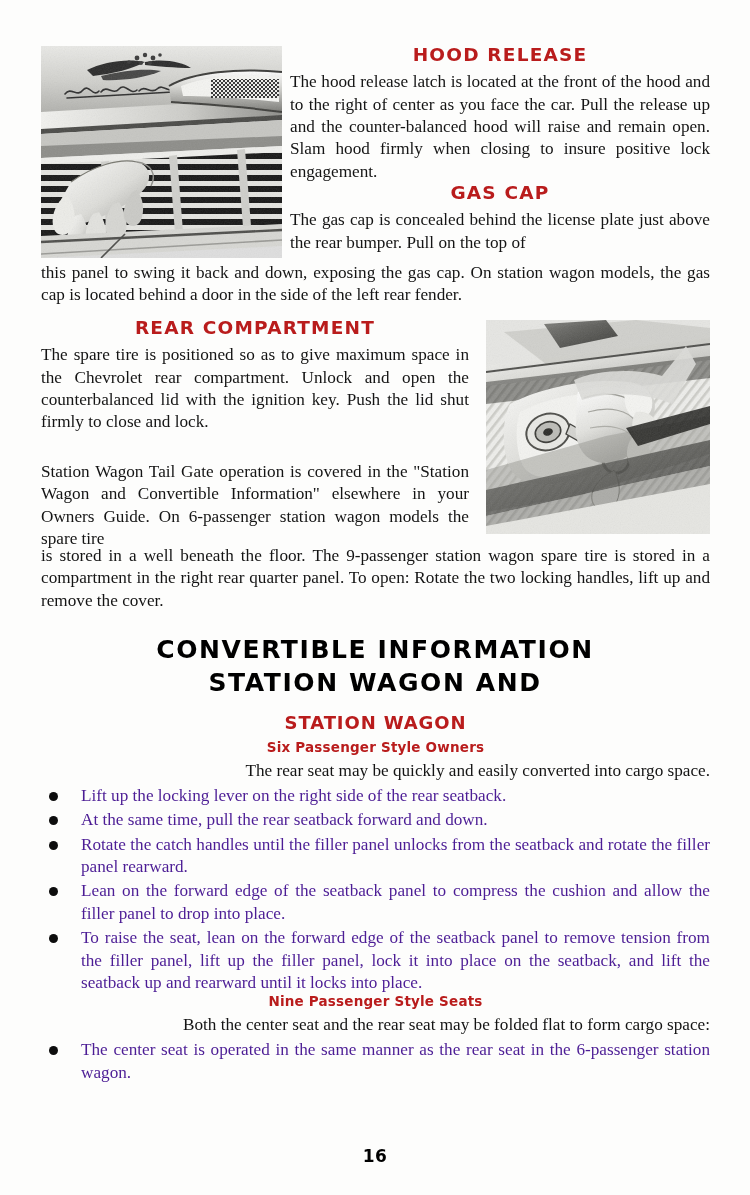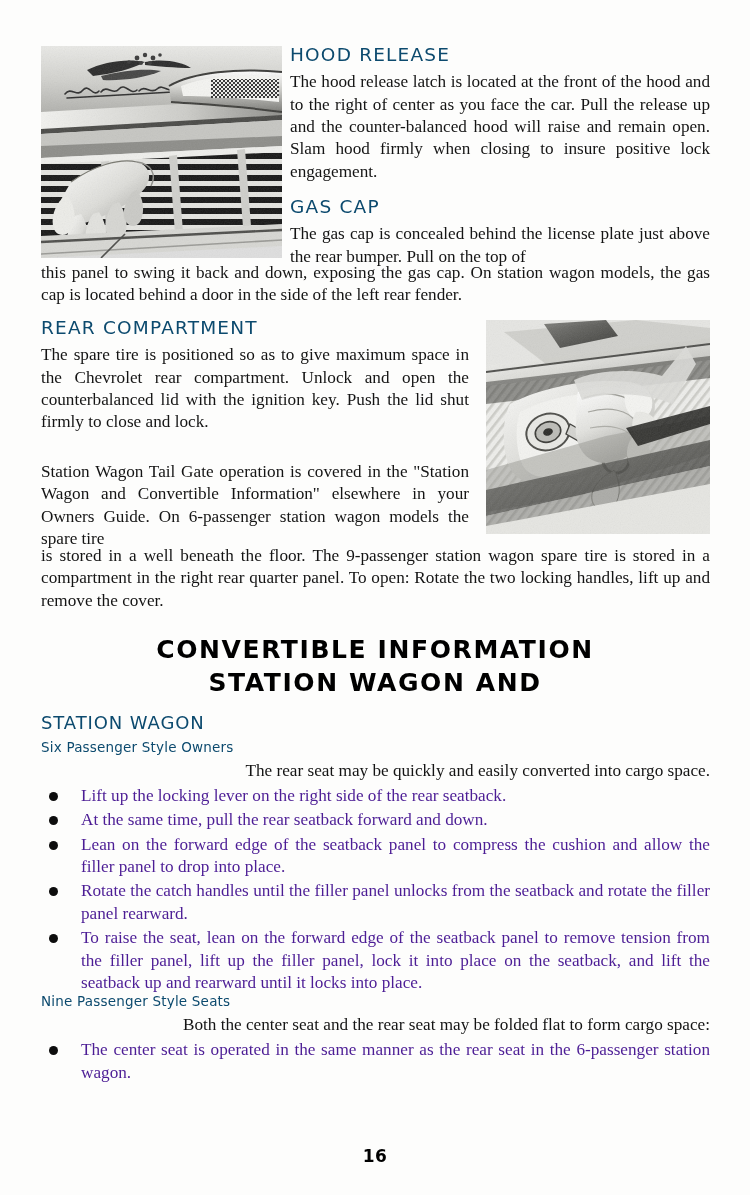--- a/index.html
+++ b/index.html
@@ -14,23 +14,24 @@
     height: 1195px;
     background: #fdfdfc;
     overflow: hidden;
     font-family: "Liberation Serif", "DejaVu Serif", serif;
     color: #111111;
   }
 
   
   .h-sans {
     font-family: "DejaVu Sans", "Liberation Sans", sans-serif;
-    font-weight: normal;
-    color: #0c4a6e;
+    font-weight: bold;
+    color: #b91c1c;
     letter-spacing: 0.5px;
+    text-align: center;
   }
   .sec-head {
     font-size: 18.5px;
     letter-spacing: 1.2px;
     margin: 0 0 6px 0;
     line-height: 1.1;
   }
   .sub-head {
     font-size: 13.5px;
     letter-spacing: 0.2px;
@@ -58,21 +59,21 @@
     left: 486px; top: 320px;
     width: 224px; height: 214px;
     overflow: hidden;
     background: #d8d8d4;
   }
   #right-col-top {
     position: absolute;
     left: 290px; top: 45px;
     width: 420px;
   }
-  #gascap-head { margin-top: 14px; }
+  #gascap-head { }
   #gascap-para-indent {
     padding-left: 0;
   }
   #fullwidth-gas {
     position: absolute;
     left: 41px; top: 262px;
     width: 669px;
   }
 
   
@@ -394,25 +395,25 @@
       <li>
         <span class="dot"></span>
         <span>Lift up the locking lever on the right side of the rear seatback.</span>
       </li>
       <li>
         <span class="dot"></span>
         <span>At the same time, pull the rear seatback forward and down.</span>
       </li>
       <li>
         <span class="dot"></span>
-        <span>Lean on the forward edge of the seatback panel to compress the cushion and allow the filler panel to drop into place.</span>
+        <span>Rotate the catch handles until the filler panel unlocks from the seatback and rotate the filler panel rearward.</span>
       </li>
       <li>
         <span class="dot"></span>
-        <span>Rotate the catch handles until the filler panel unlocks from the seatback and rotate the filler panel rearward.</span>
+        <span>Lean on the forward edge of the seatback panel to compress the cushion and allow the filler panel to drop into place.</span>
       </li>
       <li>
         <span class="dot"></span>
         <span>To raise the seat, lean on the forward edge of the seatback panel to remove tension from the filler panel, lift up the filler panel, lock it into place on the seatback, and lift the seatback up and rearward until it locks into place.</span>
       </li>
     </ul>
 
     <div id="nine-block">
       <h3 class="h-sans sub-head" id="nine-sub">Nine Passenger Style Seats</h3>
       <p class="body-text nojust intro-line">Both the center seat and the rear seat may be folded flat to form cargo space:</p>

